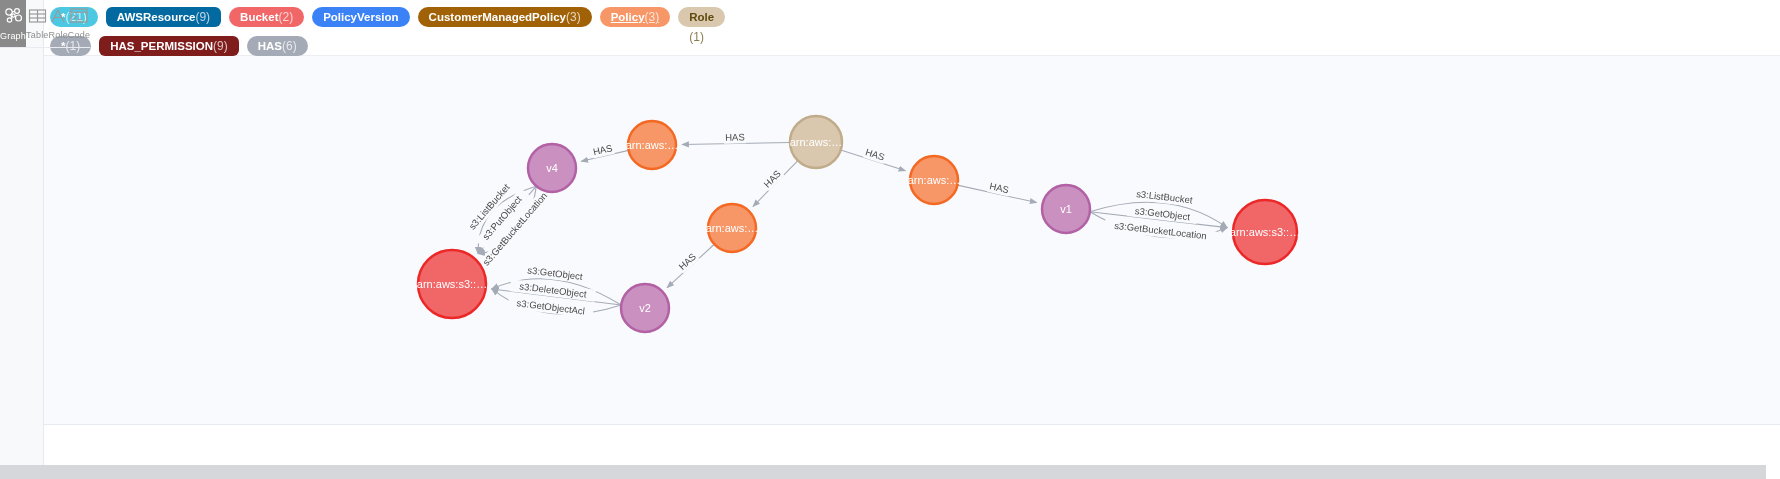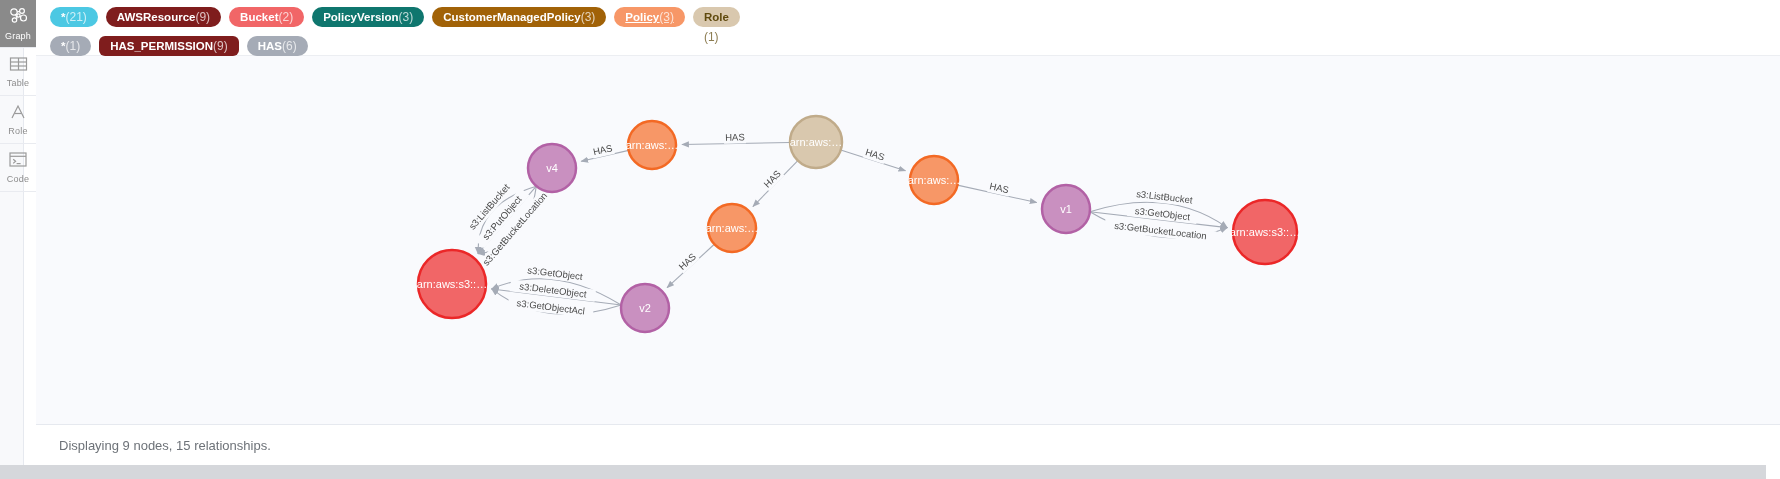--- a/index.html
+++ b/index.html
@@ -12,24 +12,24 @@
   }
   #app {
     position: relative;
     width: 1780px; height: 479px;
     background: #ffffff;
   }
 
   
   #sidebar {
     position: absolute; left: 0; top: 0;
-    width: 24px; height: 465px;
+    width: 44px; height: 465px;
     background: #f8f9fb;
     border-right: 1px solid #e6e9ef;
-    display: flex; flex-direction: column;
+    display: flex; flex-direction: row;
     z-index: 5;
   }
   .side-item {
     width: 36px; height: 48px;
     display: flex; flex-direction: column;
     align-items: center; justify-content: center;
     gap: 2px;
     border-bottom: 1px solid #e9ebf0;
     cursor: pointer;
     user-select: none;
@@ -168,29 +168,29 @@
       <span class="side-label">Code</span>
     </div>
   </div>
 
   <div id="chips-area">
     <div class="chip-row" id="node-label-chips">
         <div class="chip" style="background: rgb(76, 200, 227); color: rgb(255, 255, 255);">
           <span>*</span>
           <span class="cnt">(21)</span>
         </div>
-        <div class="chip" style="background: #7f1d1d; color: rgb(255, 255, 255);">
+        <div class="chip" style="background: #0369a1; color: rgb(255, 255, 255); border-radius: 6px;">
           <span>AWSResource</span>
           <span class="cnt">(9)</span>
         </div>
         <div class="chip" style="background: rgb(241, 102, 103); color: rgb(255, 255, 255); justify-content: flex-end;">
           <span>Bucket</span>
           <span class="cnt">(2)</span>
         </div>
-        <div class="chip" style="background: #0f766e; color: rgb(255, 255, 255);">
+        <div class="chip" style="background: #3b82f6; color: rgb(255, 255, 255); flex-direction: column;">
           <span>PolicyVersion</span>
           <span class="cnt">(3)</span>
         </div>
         <div class="chip" style="background: #a16207; color: rgb(255, 255, 255);">
           <span>CustomerManagedPolicy</span>
           <span class="cnt">(3)</span>
         </div>
         <div class="chip" style="background: rgb(247, 151, 103); color: rgb(255, 255, 255); text-decoration: underline;">
           <span>Policy</span>
           <span class="cnt">(3)</span>
@@ -306,20 +306,17 @@
             <text class="node-label" x="416" y="229" fill="#ffffff">arn:aws:s3::…</text>
           </g>
           <g>
             <circle class="node-circle" cx="1229" cy="176" r="32" fill="#f16667" stroke="#eb2728"></circle>
             <text class="node-label" x="1229" y="177" fill="#ffffff">arn:aws:s3::…</text>
           </g>
         </g>
     </svg>
   </div>
 
-  <div id="statusbar">
-    <span class="status-text">Displaying 9 nodes, 15 relationships.</span>
-  </div>
 
   <div id="bottom-strip">
     <div class="right-pad"></div>
   </div>
 </div>
 
 </body></html>

